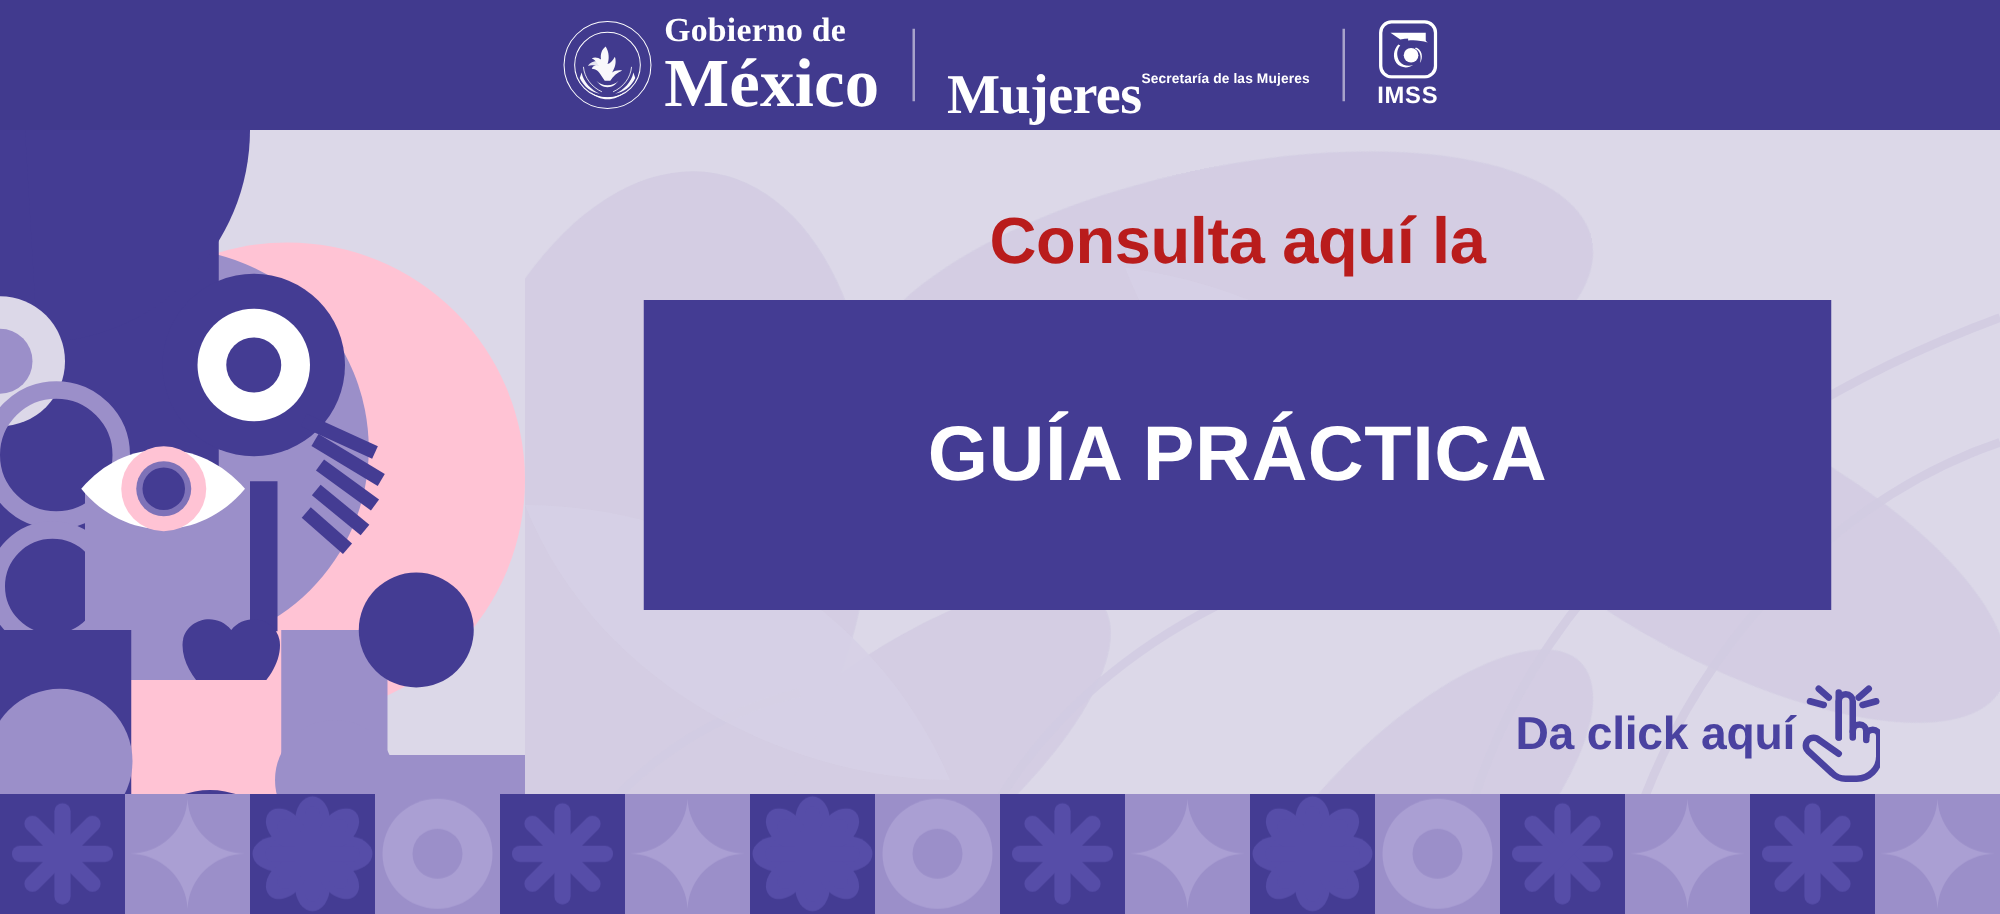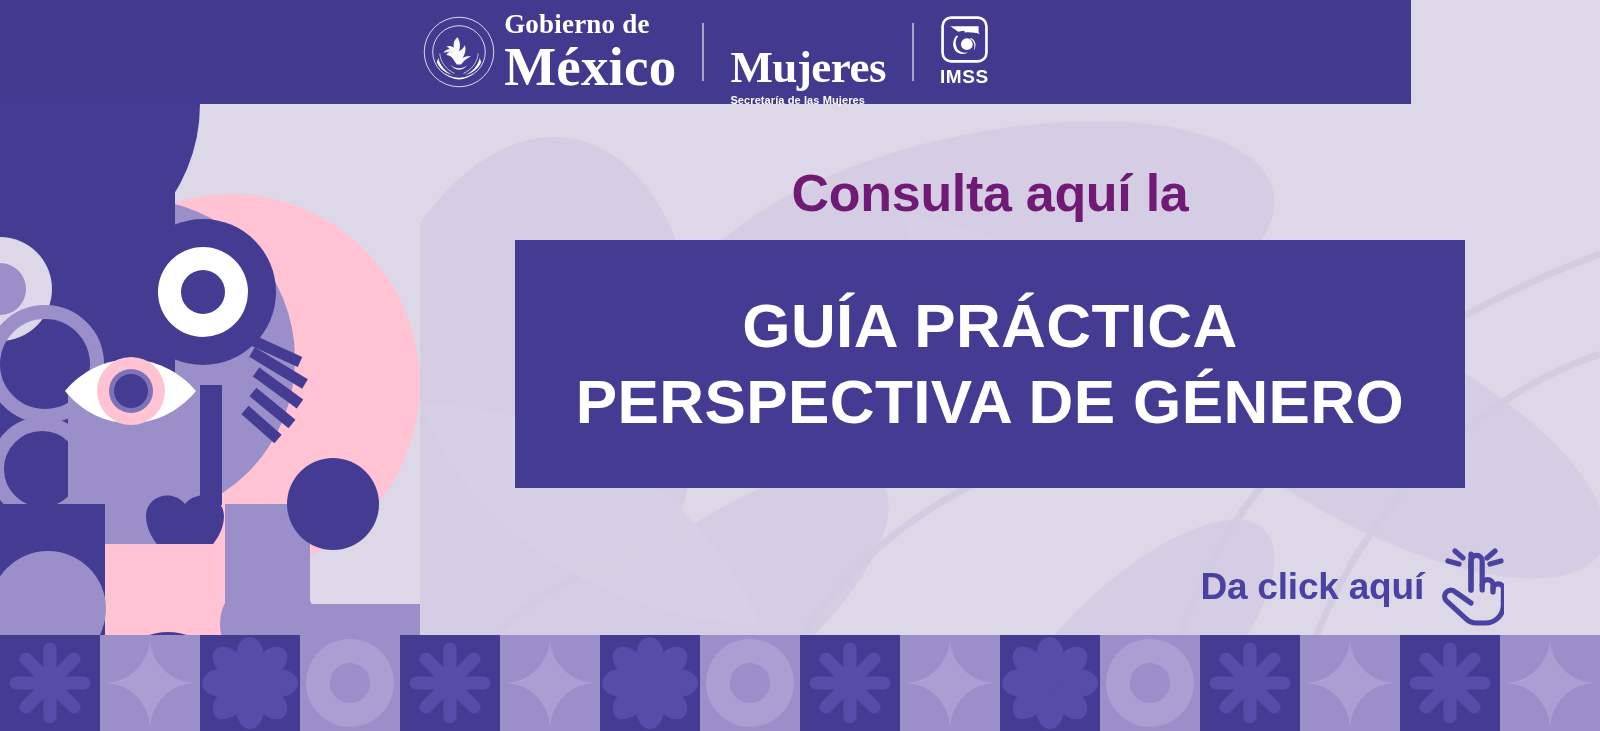--- a/index.html
+++ b/index.html
@@ -8,21 +8,21 @@
     font-family:"Liberation Sans", sans-serif;
     background:#DCD8E8;
   }
   #banner{
     position:relative;width:1600px;height:731px;overflow:hidden;
     background:#DCD8E8;
   }
 
   
   #gob-header{
-    position:absolute;left:0;top:0;width:1411px;height:104px;
+    position:absolute;left:0;top:0;width:1600px;height:104px;
     background:#413A8E;
     display:flex;align-items:center;justify-content:center;gap:0px;
     z-index:40;
   }
   .brand-group{display:flex;align-items:center;}
   .brand-sep{
     width:2px;height:58px;background:#C9C5DE;opacity:.75;
     margin:0 26px;
   }
   .seal{width:74px;height:74px;flex:none;}
@@ -32,21 +32,21 @@
   }
   .gob-line1{
     font-family:"Liberation Serif", serif;
     font-size:27px;font-weight:700;letter-spacing:.2px;
   }
   .gob-line2{
     font-family:"Liberation Serif", serif;
     font-size:55px;font-weight:700;margin-top:1px;letter-spacing:.2px;
   }
   .muj-words{
-    display:flex;flex-direction:column;color:#fff;line-height:1;margin-top:47px;
+    display:flex;flex-direction:row;color:#fff;line-height:1;margin-top:47px;
   }
   .muj-line1{
     font-family:"Liberation Serif", serif;
     font-size:45px;font-weight:700;letter-spacing:-.5px;
   }
   .muj-line2{
     font-size:11px;font-weight:700;margin-top:5px;letter-spacing:.1px;
   }
   .imss-block{display:flex;flex-direction:column;align-items:center;}
   .imss-mark{width:47px;height:47px;}
@@ -69,37 +69,37 @@
 
   
   #tile-border{
     position:absolute;left:0;bottom:0;width:1600px;height:96px;z-index:20;
   }
 
   
   #headline{
     position:absolute;left:515px;top:163px;width:950px;
     text-align:center;
-    color:#701a75;
+    color:#b91c1c;
     font-size:52px;font-weight:700;letter-spacing:-.3px;
     z-index:30;
   }
   #title-box{
     position:absolute;left:515px;top:240px;width:950px;height:248px;
     background:#443C93;
     display:flex;flex-direction:column;align-items:center;justify-content:center;
     z-index:30;
   }
   .title-line{
     color:#ffffff;font-weight:700;font-size:62px;
     letter-spacing:.4px;line-height:1.22;white-space:nowrap;
   }
   #cta{
     position:absolute;right:96px;top:545px;
-    display:flex;align-items:center;gap:14px;z-index:30;
+    display:flex;align-items:center;gap:2px;z-index:30;
   }
   #cta-text{
     color:#4A42A0;font-size:37px;font-weight:700;letter-spacing:-.2px;
   }
   #cta-icon{width:66px;height:84px;display:block;}
 </style>
 </head>
 <body>
 
 <div id="banner">
@@ -199,21 +199,20 @@
 
       <rect x="310" y="500" width="110" height="127" fill="#9B8FC9"></rect>
       <rect x="350" y="590" width="40" height="37" fill="#FFC3D4"></rect>
     </g>
   </svg>
 
   <div id="headline">Consulta aquí la</div>
 
   <div id="title-box">
     <div class="title-line">GUÍA PRÁCTICA</div>
-    <div class="title-line">PERSPECTIVA DE GÉNERO</div>
   </div>
 
   <div id="cta">
     <div id="cta-text">Da click aquí</div>
     <svg id="cta-icon" viewBox="0 0 66 84">
       <g fill="none" stroke="#4A42A0" stroke-width="5.2" stroke-linecap="round" stroke-linejoin="round">
 
         <line x1="17" y1="6" x2="25" y2="13"></line>
         <line x1="10" y1="16" x2="21" y2="19"></line>
         <line x1="57" y1="6" x2="49" y2="13"></line>

